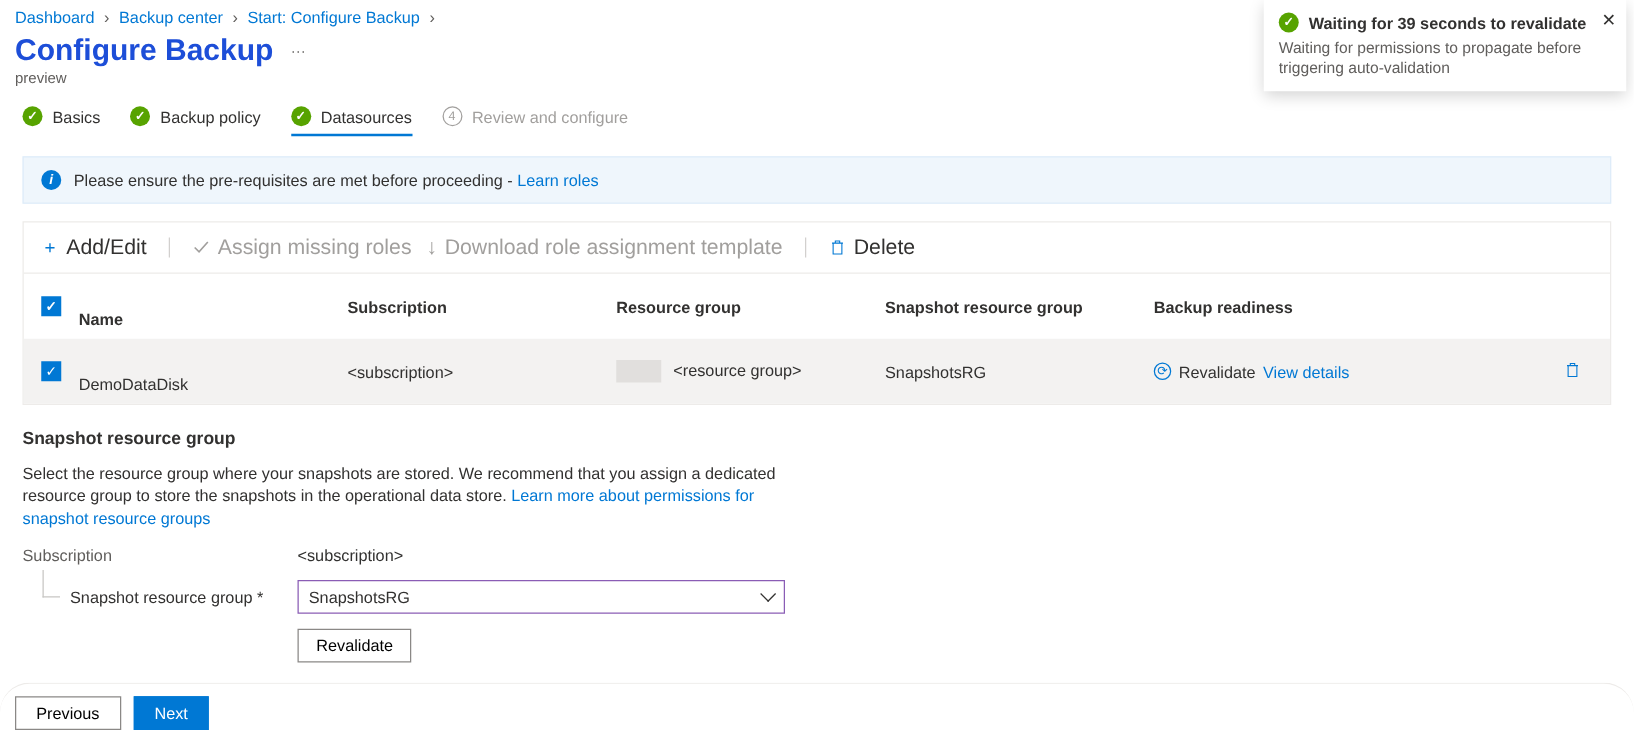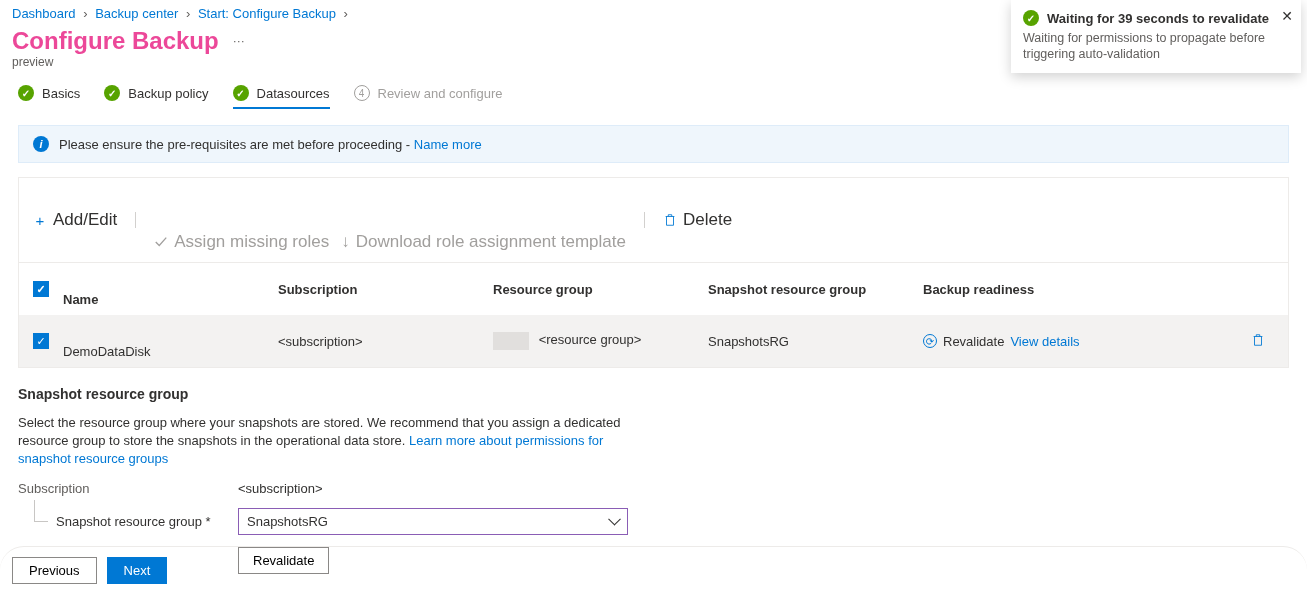--- a/index.html
+++ b/index.html
@@ -28,21 +28,21 @@
 
   
   .title-row {
     display: flex;
     align-items: center;
     padding: 4px 12px 0 12px;
   }
   .page-title {
     font-size: 24px;
     font-weight: 600;
-    color: #ec4899;
+    color: #1d4ed8;
   }
   .title-more {
     margin-left: 14px;
     color: #605e5c;
     font-size: 12px;
     cursor: pointer;
   }
   .subtitle {
     padding: 0 12px 16px 12px;
     font-size: 12px;
@@ -113,21 +113,21 @@
     color: #323130;
   }
   .tb-btn {
     display: flex;
     align-items: center;
     gap: 6px;
     padding: 2px 4px;
     cursor: pointer;
     color: #323130;
   }
-  .tb-btn.disabled { color: #a19f9d; cursor: default; margin-top: 44px; }
+  .tb-btn.disabled { color: #a19f9d; cursor: default; }
   .tb-sep {
     width: 1px; height: 16px; background: #d2d0ce; margin: 0 10px;
   }
   .plus-icon {
     color: #0078d4; font-size: 15px; font-weight: 400;
     display: inline-block; width: 14px; text-align: center;
   }
   .plus-icon::before { content: "+"; }
   .check-svg { width: 14px; height: 14px; color: #a19f9d; }
   .download-icon::before { content: "↓"; color: #a19f9d; }
@@ -346,21 +346,21 @@
   <div class="step future">
     <span class="step-num-icon">4</span>
     <span>Review and configure</span>
   </div>
 </div>
 
 <div class="info-bar">
   <span class="info-icon"></span>
   <span>
     <span>Please ensure the pre-requisites are met before proceeding - </span>
-    <a href="#">Name more</a>
+    <a href="#">Learn roles</a>
   </span>
 </div>
 
 <div class="panel">
 
   <div class="toolbar">
     <div class="tb-btn">
       <span class="plus-icon"></span>
       <span>Add/Edit</span>
     </div>

